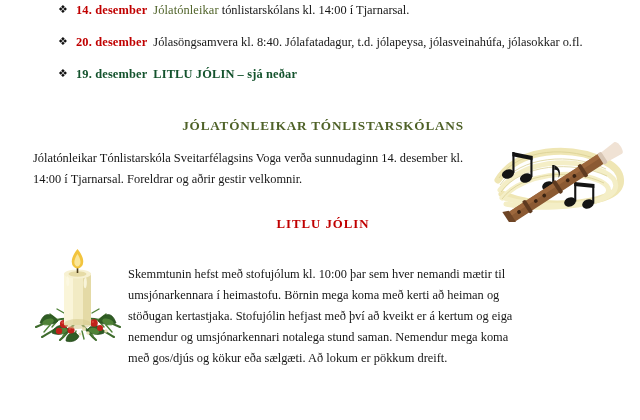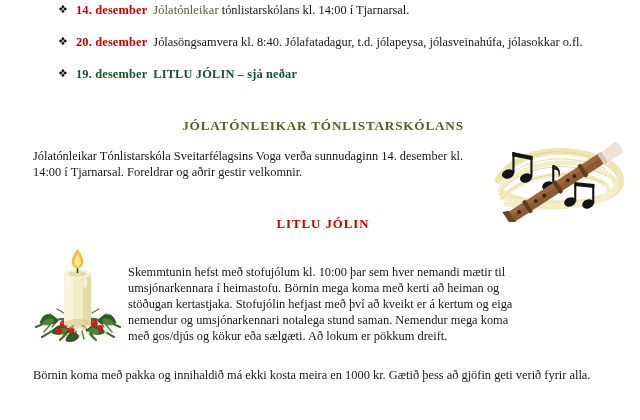--- a/index.html
+++ b/index.html
@@ -88,21 +88,21 @@
     top: 217px;
     color: #C00000;
     font-size: 12.8px;
     letter-spacing: 1px;
   }
 
   
   .para {
     position: absolute;
     font-size: 12.4px;
-    line-height: 16px;
+    line-height: 21px;
     color: #161616;
   }
   .para-music {
     top: 148px;
     left: 33px;
     width: 460px;
   }
   .para-litlu {
     top: 264px;
     left: 128px;
@@ -312,16 +312,15 @@
 
       <path d="M49.5,30 L49.5,22" stroke="#4A3A18" stroke-width="1.6" fill="none"></path>
 
       <path d="M49.5,6 C55,13 57,19 53.5,23.5 C51.5,26 47.5,26 45.5,23.5 C42,19 44,13 49.5,6 Z" fill="#F2C43E"></path>
       <path d="M49.5,11 C52.6,16 53.6,20 51.3,22.6 C50.2,23.9 48.6,23.9 47.6,22.6 C45.3,20 46.4,16 49.5,11 Z" fill="#FAE69A"></path>
     </svg>
   </div>
 
   <div class="para para-litlu">Skemmtunin hefst með stofujólum kl. 10:00 þar sem hver nemandi mætir til umsjónarkennara í heimastofu. Börnin mega koma með kerti að heiman og stöðugan kertastjaka. Stofujólin hefjast með því að kveikt er á kertum og eiga nemendur og umsjónarkennari notalega stund saman. Nemendur mega koma með gos/djús og kökur eða sælgæti. Að lokum er pökkum dreift.</div>
 
-  <div class="para para-pakki">Börnin koma með pakka og innihaldið má ekki kosta meira en 1000 kr. Gætið þess að gjöfin geti verið fyrir alla.</div>
 
 
 </div>
 
 </body></html>

